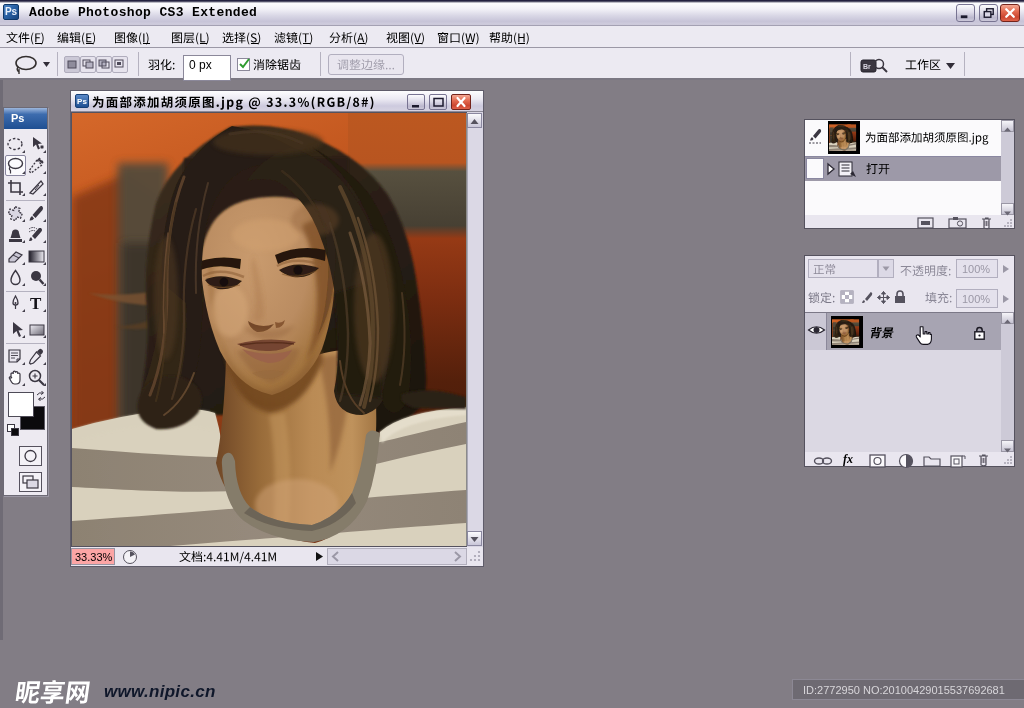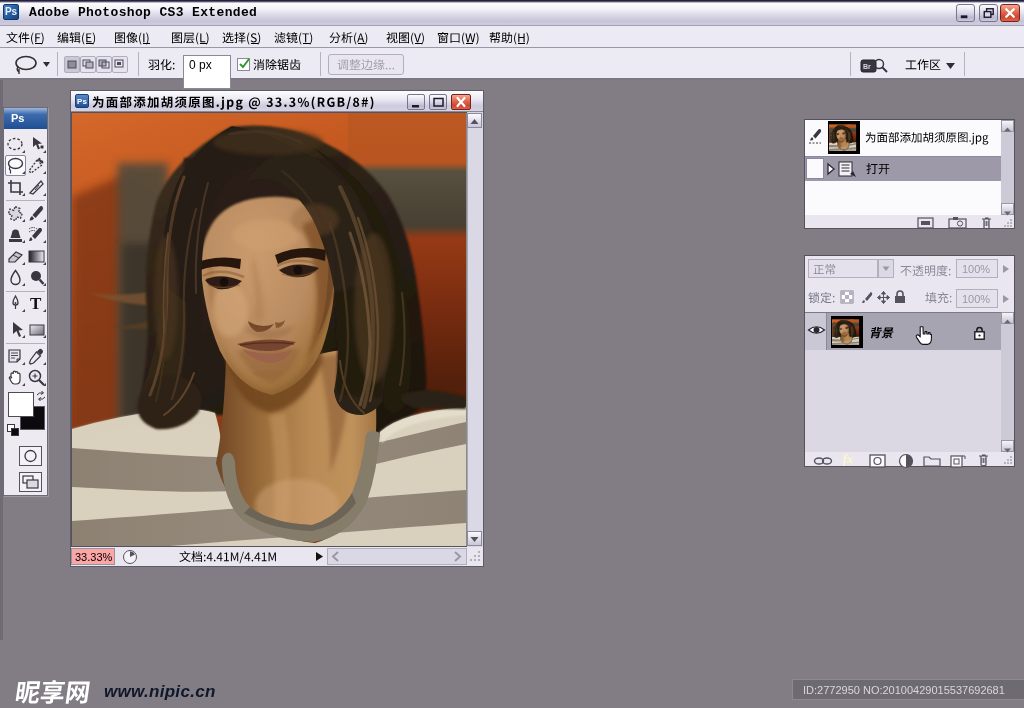--- a/index.html
+++ b/index.html
@@ -81,21 +81,21 @@
     <rect x="6" y="6" width="7" height="6" fill="none" stroke="#4e4a5a"></rect>
   </svg>
 <svg class="abs" style="left:112px;top:56px" width="16" height="17" viewBox="0 0 16 17">
     <rect x="3" y="4" width="8" height="7" fill="none" stroke="#4e4a5a"></rect>
     <rect x="5" y="6" width="4" height="3" fill="#4e4a5a"></rect>
   </svg>
 <div class="abs" style="left:138px;top:52px;width:1px;height:24px;background:#b5b2c0"></div>
 <svg style="position:absolute;left:148px;top:55.8px;overflow:visible" width="600" height="19.200000000000003">
     <path transform="translate(0,13.2)" d="M6.3 -7.1C6.9 -6.4 7.7 -5.4 8.1 -4.8L8.8 -5.4C8.4 -5.9 7.6 -6.8 7.0 -7.5ZM0.9 -7.0C1.6 -6.3 2.4 -5.4 2.7 -4.8L3.5 -5.3C3.1 -5.8 2.3 -6.7 1.7 -7.4ZM0.4 -2.0 0.8 -1.2C1.8 -1.7 3.2 -2.5 4.5 -3.3V-0.3C4.5 -0.1 4.5 -0.0 4.3 -0.0C4.0 -0.0 3.2 -0.0 2.4 -0.1C2.6 0.2 2.7 0.6 2.8 0.9C3.8 0.9 4.5 0.9 4.9 0.7C5.3 0.6 5.4 0.3 5.4 -0.3V-9.5H0.8V-8.6H4.5V-4.2C3.0 -3.3 1.5 -2.5 0.4 -2.0ZM5.9 -2.2 6.3 -1.4C7.3 -2.0 8.7 -2.8 10.0 -3.5V-0.4C10.0 -0.1 9.9 -0.0 9.7 -0.0C9.4 -0.0 8.6 -0.0 7.7 -0.1C7.8 0.2 8.0 0.6 8.1 0.9C9.1 0.9 9.9 0.9 10.3 0.7C10.8 0.6 10.9 0.3 10.9 -0.3V-9.5H6.1V-8.6H10.0V-4.4C8.5 -3.6 6.9 -2.7 5.9 -2.2Z M22.4 -8.3C21.6 -7.1 20.4 -5.9 19.2 -4.9V-9.9H18.2V-4.2C17.4 -3.6 16.6 -3.1 15.9 -2.8C16.1 -2.6 16.4 -2.3 16.5 -2.1C17.1 -2.4 17.6 -2.7 18.2 -3.0V-1.0C18.2 0.4 18.6 0.7 19.8 0.7C20.0 0.7 21.6 0.7 21.9 0.7C23.2 0.7 23.4 -0.0 23.5 -2.3C23.3 -2.4 22.9 -2.6 22.6 -2.7C22.6 -0.7 22.5 -0.2 21.8 -0.2C21.5 -0.2 20.1 -0.2 19.8 -0.2C19.3 -0.2 19.2 -0.3 19.2 -0.9V-3.7C20.7 -4.8 22.2 -6.2 23.3 -7.8ZM15.8 -10.1C15.0 -8.2 13.8 -6.5 12.5 -5.3C12.7 -5.1 13.0 -4.6 13.1 -4.4C13.6 -4.9 14.0 -5.4 14.5 -6.0V1.0H15.4V-7.4C15.9 -8.2 16.3 -9.0 16.6 -9.8Z M25.7 -4.7C26.1 -4.7 26.5 -5.0 26.5 -5.5C26.5 -6.0 26.1 -6.4 25.7 -6.4C25.2 -6.4 24.9 -6.0 24.9 -5.5C24.9 -5.0 25.2 -4.7 25.7 -4.7ZM25.7 0.2C26.1 0.2 26.5 -0.2 26.5 -0.7C26.5 -1.2 26.1 -1.5 25.7 -1.5C25.2 -1.5 24.9 -1.2 24.9 -0.7C24.9 -0.2 25.2 0.2 25.7 0.2Z" fill="#000"></path>
   </svg>
-<div class="abs" style="left:183px;top:55px;width:48px;height:34px;background:#fff;border:1px solid #8b889a;font-size:12px;color:#000;padding:2px 0 0 5px">0 px</div>
+<div class="abs" style="left:183px;top:55px;width:48px;height:26px;background:#fff;border:1px solid #8b889a;font-size:12px;color:#000;padding:2px 0 0 5px">0 px</div>
 <div class="abs" style="left:237px;top:58px;width:13px;height:13px;background:#fff;border:1px solid #8b889a"></div>
 <svg class="abs" style="left:237px;top:56px" width="15" height="15" viewBox="0 0 15 15">
     <path d="M3 8 l3 3 l6-8" stroke="#2f9b2f" stroke-width="2" fill="none"></path>
   </svg>
 <svg style="position:absolute;left:253px;top:55.8px;overflow:visible" width="600" height="19.200000000000003">
     <path transform="translate(0,13.2)" d="M10.4 -9.7C10.1 -9.0 9.5 -8.1 9.1 -7.5L9.9 -7.1C10.3 -7.7 10.8 -8.6 11.2 -9.4ZM4.2 -9.3C4.7 -8.6 5.2 -7.7 5.4 -7.1L6.2 -7.5C6.0 -8.1 5.5 -9.0 5.0 -9.7ZM1.0 -9.3C1.8 -8.9 2.7 -8.3 3.1 -7.9L3.6 -8.6C3.2 -9.0 2.3 -9.6 1.6 -9.9ZM0.5 -6.1C1.2 -5.7 2.1 -5.1 2.6 -4.7L3.1 -5.4C2.7 -5.8 1.7 -6.4 1.0 -6.8ZM0.8 0.3 1.6 0.8C2.2 -0.3 3.0 -1.8 3.5 -3.1L2.9 -3.6C2.3 -2.3 1.4 -0.7 0.8 0.3ZM5.4 -3.7H9.9V-2.4H5.4ZM5.4 -4.5V-5.8H9.9V-4.5ZM7.2 -10.1V-6.7H4.5V1.0H5.4V-1.7H9.9V-0.2C9.9 -0.0 9.8 0.0 9.6 0.0C9.4 0.1 8.8 0.1 8.1 0.0C8.2 0.3 8.4 0.6 8.4 0.9C9.3 0.9 9.9 0.9 10.3 0.7C10.6 0.6 10.7 0.3 10.7 -0.2V-6.7H8.1V-10.1Z M17.7 -2.7C17.3 -1.8 16.7 -0.9 16.0 -0.3C16.2 -0.1 16.6 0.1 16.7 0.2C17.3 -0.4 18.0 -1.5 18.5 -2.4ZM21.2 -2.4C21.8 -1.6 22.5 -0.6 22.9 0.1L23.6 -0.3C23.3 -1.0 22.5 -2.0 21.8 -2.7ZM12.9 -9.6V0.9H13.7V-8.8H15.3C15.0 -8.0 14.6 -6.9 14.3 -6.1C15.2 -5.1 15.4 -4.3 15.4 -3.6C15.4 -3.3 15.3 -2.9 15.1 -2.8C15.0 -2.7 14.9 -2.7 14.7 -2.7C14.6 -2.7 14.3 -2.7 14.0 -2.7C14.1 -2.5 14.2 -2.1 14.2 -1.9C14.5 -1.9 14.8 -1.9 15.1 -1.9C15.3 -1.9 15.6 -2.0 15.7 -2.1C16.1 -2.4 16.2 -2.9 16.2 -3.6C16.2 -4.3 16.0 -5.2 15.1 -6.2C15.5 -7.1 16.0 -8.3 16.3 -9.3L15.8 -9.6L15.6 -9.6ZM16.5 -4.1V-3.3H19.6V-0.1C19.6 0.1 19.6 0.1 19.4 0.1C19.2 0.1 18.6 0.1 17.9 0.1C18.1 0.4 18.2 0.7 18.3 0.9C19.1 0.9 19.7 0.9 20.0 0.8C20.4 0.7 20.5 0.4 20.5 -0.1V-3.3H23.4V-4.1H20.5V-5.6H22.3V-6.4H17.6V-5.6H19.6V-4.1ZM19.9 -10.2C19.1 -8.7 17.6 -7.3 16.1 -6.6C16.3 -6.4 16.6 -6.1 16.7 -5.9C17.9 -6.6 19.1 -7.6 20.0 -8.8C21.0 -7.5 22.0 -6.7 23.1 -6.0C23.2 -6.3 23.5 -6.6 23.7 -6.7C22.6 -7.3 21.5 -8.1 20.4 -9.4L20.7 -9.9Z M30.2 -8.8H34.3V-7.3H30.2ZM30.2 -6.5H32.2V-5.2H30.1L30.2 -5.9ZM30.2 -2.9V0.9H31.0V0.5H34.2V0.9H35.1V-2.9H33.0V-4.4H35.4V-5.2H33.0V-6.5H35.1V-9.6H29.3V-5.9C29.3 -4.0 29.2 -1.4 28.1 0.4C28.3 0.5 28.7 0.7 28.8 0.9C29.7 -0.6 30.0 -2.6 30.1 -4.4H32.2V-2.9ZM31.0 -0.2V-2.1H34.2V-0.2ZM26.2 -10.1C25.8 -8.9 25.2 -7.9 24.4 -7.2C24.6 -6.9 24.8 -6.5 24.9 -6.3C25.3 -6.7 25.7 -7.3 26.1 -7.9H28.5V-8.7H26.5C26.7 -9.1 26.9 -9.4 27.0 -9.8ZM24.7 -4.1V-3.3H26.3V-0.9C26.3 -0.3 25.9 0.1 25.7 0.3C25.8 0.4 26.1 0.7 26.2 0.9C26.3 0.6 26.7 0.4 28.7 -0.9C28.6 -1.1 28.5 -1.4 28.5 -1.7L27.1 -0.8V-3.3H28.6V-4.1H27.1V-5.7H28.3V-6.6H25.3V-5.7H26.3V-4.1Z M41.8 -5.4C41.4 -3.5 40.3 -2.1 38.7 -1.3C38.9 -1.2 39.3 -0.9 39.4 -0.8C40.4 -1.4 41.3 -2.1 41.9 -3.2C42.9 -2.4 44.1 -1.5 44.7 -0.8L45.3 -1.4C44.6 -2.1 43.3 -3.1 42.2 -3.9C42.4 -4.3 42.5 -4.8 42.6 -5.2ZM37.5 -5.2V0.4H45.7V0.9H46.7V-5.3H45.7V-0.4H38.4V-5.2ZM36.7 -6.5V-5.7H47.4V-6.5H42.6V-8.0H46.4V-8.8H42.6V-10.1H41.6V-6.5H39.4V-9.5H38.5V-6.5Z" fill="#000"></path>
   </svg>
 <div class="abs" style="left:320px;top:52px;width:1px;height:24px;background:#b5b2c0"></div>
 <div class="abs" style="left:328px;top:54px;width:76px;height:21px;background:#e9e6ef;border:1px solid #b2afbf;border-radius:3px"></div>
 <svg style="position:absolute;left:337px;top:55.8px;overflow:visible" width="600" height="19.200000000000003">
@@ -637,21 +637,21 @@
 <div class="abs" style="left:1001px;top:312px;width:13px;height:12px;background:linear-gradient(#f6f5f9,#c6c3d2);border:1px solid #9a97a5"><svg width="11" height="10">
       <path d="M5.5 2.5 l3.5 4 h-7 z" fill="#6b6875"></path>
     </svg></div>
 <div class="abs" style="left:1001px;top:440px;width:13px;height:12px;background:linear-gradient(#f6f5f9,#c6c3d2);border:1px solid #9a97a5"><svg width="11" height="10">
       <path d="M5.5 7.5 l-3.5-4 h7 z" fill="#6b6875"></path>
     </svg></div>
 <svg class="abs" style="left:813px;top:456px" width="22" height="10">
     <ellipse cx="6" cy="5" rx="4.5" ry="3" fill="none" stroke="#55525e" stroke-width="1.4"></ellipse>
     <ellipse cx="14" cy="5" rx="4.5" ry="3" fill="none" stroke="#55525e" stroke-width="1.4"></ellipse>
   </svg>
-<div class="abs" style="left:843px;top:452px;color:#fef9c3;font-size:12px;font-style:italic;font-weight:bold;font-family:'Liberation Serif'">fx</div>
+<div class="abs" style="left:843px;top:452px;color:#000000;font-size:12px;font-style:italic;font-weight:bold;font-family:'Liberation Serif'">fx</div>
 <svg class="abs" style="left:869px;top:454px" width="17" height="14">
     <rect x="1" y="1" width="15" height="12" fill="#fbfafc" stroke="#55525e" stroke-width="1.3"></rect>
     <circle cx="8.5" cy="7" r="3.5" fill="none" stroke="#55525e" stroke-width="1.2"></circle>
   </svg>
 <svg class="abs" style="left:898px;top:453px" width="16" height="16">
     <circle cx="8" cy="8" r="6.5" fill="#fbfafc" stroke="#55525e" stroke-width="1.2"></circle>
     <path d="M8 1.5 a6.5 6.5 0 0 1 0 13 z" fill="#55525e"></path>
   </svg>
 <svg class="abs" style="left:923px;top:454px" width="18" height="13">
     <path d="M1 12 v-9 h5 l2 2 h9 v7 z" fill="#e9e6ef" stroke="#55525e" stroke-width="1.2"></path>

